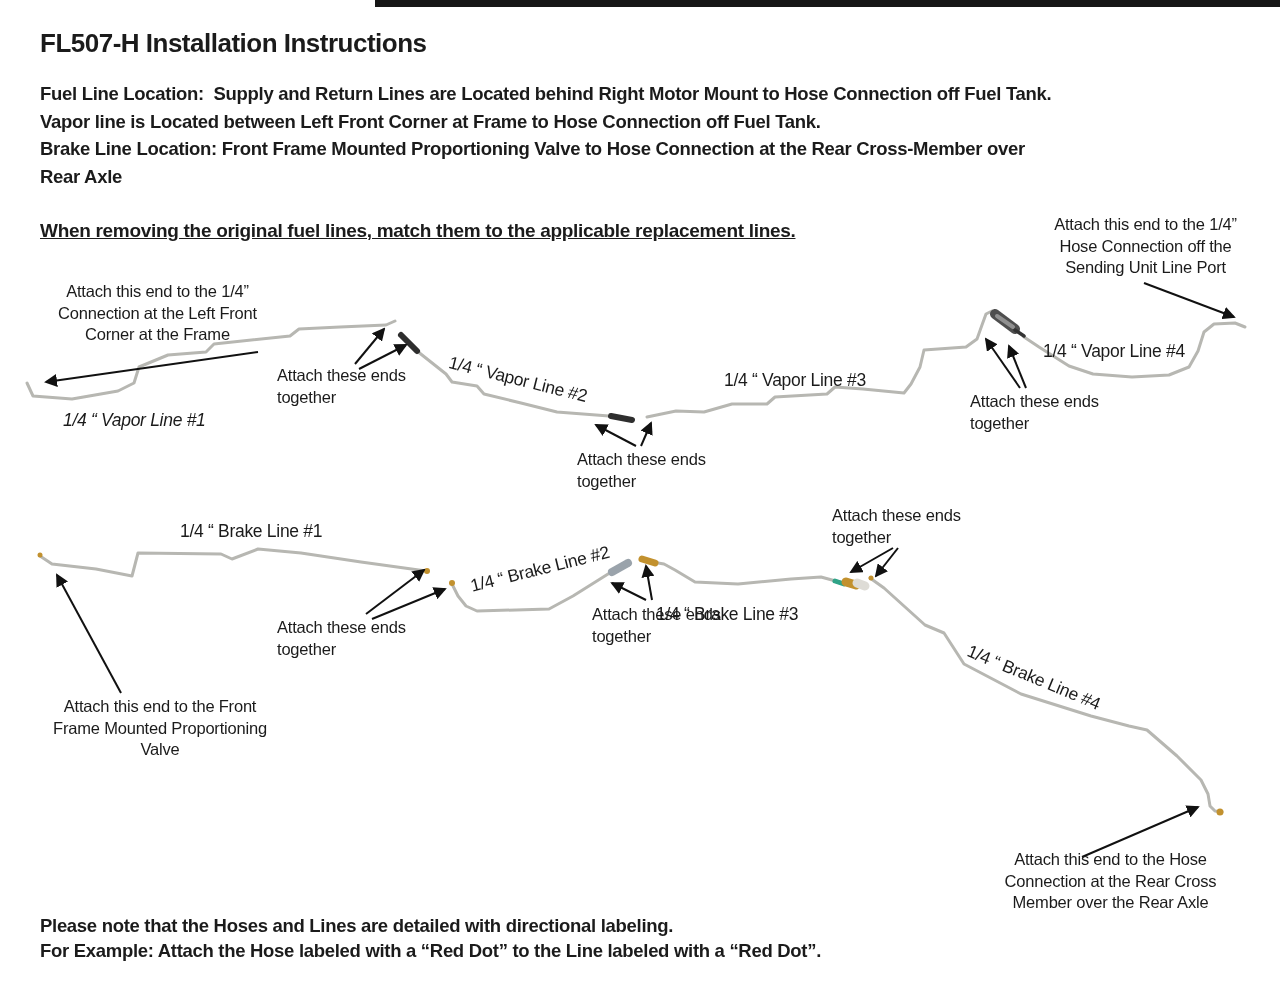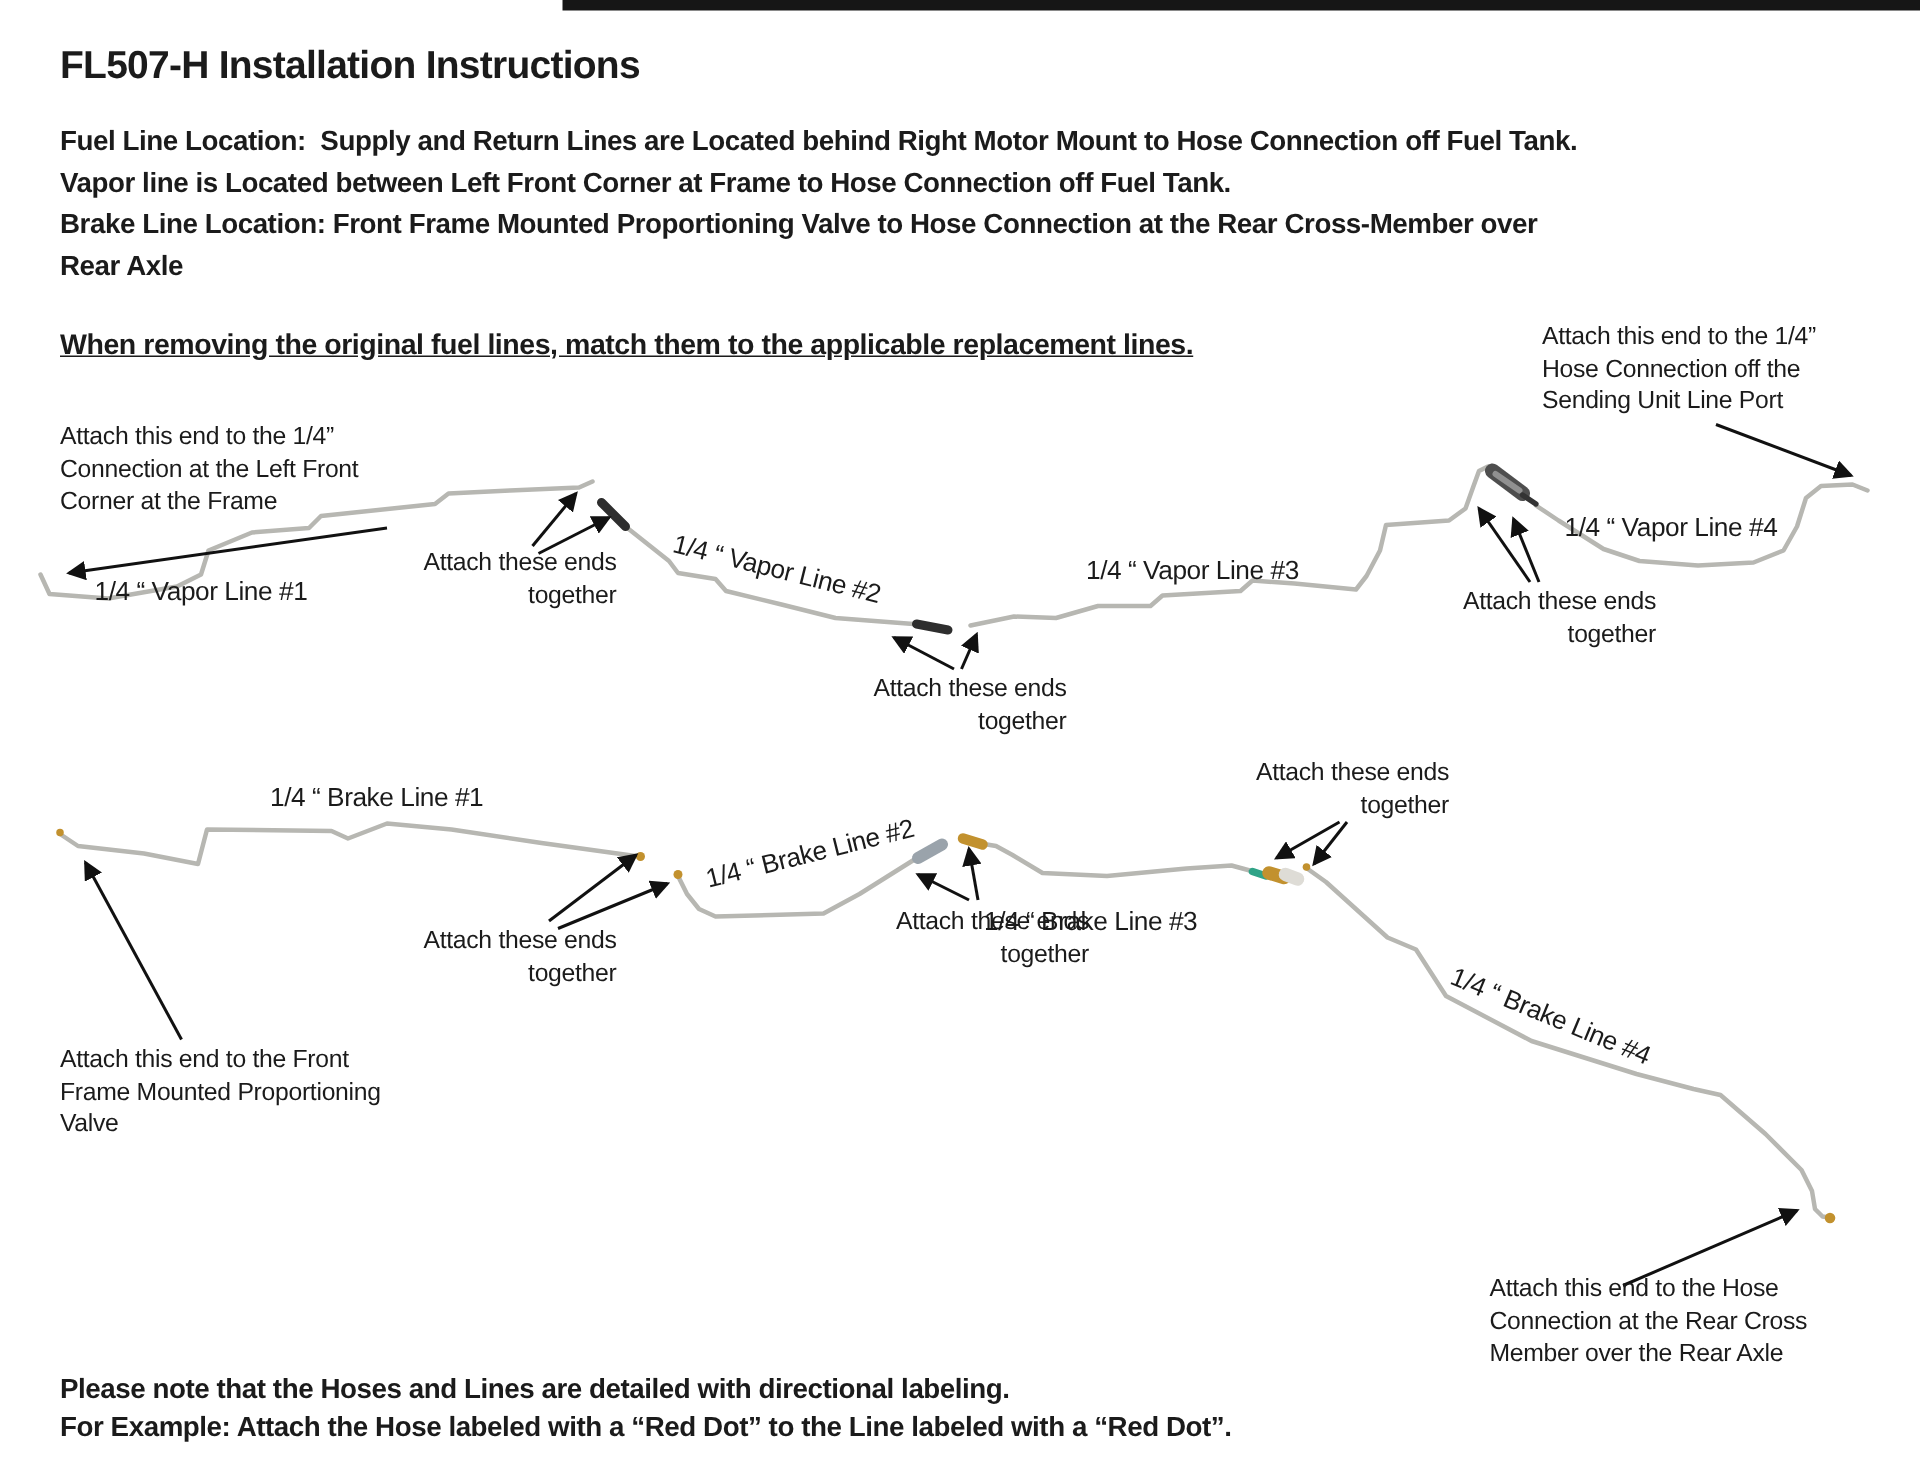--- a/index.html
+++ b/index.html
@@ -8,22 +8,22 @@
     font-family:"Liberation Sans",sans-serif;color:#1b1b1b;
   }
   .scan-bar{position:absolute;left:375px;top:0;width:905px;height:7px;background:#161616;}
   #diagram-svg{position:absolute;left:0;top:0;z-index:1;}
   .txt{position:absolute;z-index:2;}
   .title{left:40px;top:28px;font-size:26px;font-weight:700;letter-spacing:-0.5px;}
   .intro{left:40px;top:80px;font-size:18.5px;font-weight:700;line-height:27.5px;letter-spacing:-0.3px;}
   .intro div{white-space:pre-wrap;}
   .match-note{left:40px;top:220px;font-size:19px;font-weight:700;letter-spacing:-0.3px;text-decoration:underline;}
   .footer{left:40px;top:878px;font-size:18.5px;font-weight:700;line-height:24.5px;letter-spacing:-0.3px;margin-top:36px;}
-  .ann{font-size:16.5px;line-height:21.7px;letter-spacing:-0.2px;color:#1b1b1b;}
-  .ann.center{text-align:right;}
+  .ann{font-size:16.5px;line-height:21.7px;letter-spacing:-0.2px;color:#1b1b1b;text-align:center;}
+  .ann.center{text-align:left;}
   .line-label{font-size:17.5px;letter-spacing:-0.3px;white-space:nowrap;color:#1b1b1b;}
   .rot-vl2{left:449px;top:352px;width:150px;transform:rotate(14deg);transform-origin:0 50%;}
   .rot-bl2{left:471px;top:576px;width:150px;transform:rotate(-14deg);transform-origin:0 50%;}
   .rot-bl4{left:968px;top:640px;width:150px;transform:rotate(22.5deg);transform-origin:0 50%;}
 </style>
 </head>
 <body>
 
 <div id="canvas">
 
@@ -146,21 +146,21 @@
     <div>Frame Mounted Proportioning</div>
     <div>Valve</div>
   </div>
 
   <div class="txt ann" style="left:993px;top:849px;width:235px;">
     <div>Attach this end to the Hose</div>
     <div>Connection at the Rear Cross</div>
     <div>Member over the Rear Axle</div>
   </div>
 
-  <div class="txt line-label" style="left:63px;top:384px;">1/4 “ Vapor Line #1</div>
+  <div class="txt line-label" style="left:63px;top:410px;font-style:italic;">1/4 “ Vapor Line #1</div>
   <div class="txt line-label rot-vl2">1/4 “ Vapor Line #2</div>
   <div class="txt line-label" style="left:724px;top:370px;">1/4 “ Vapor Line #3</div>
   <div class="txt line-label" style="left:1043px;top:341px;">1/4 “ Vapor Line #4</div>
   <div class="txt line-label" style="left:180px;top:521px;">1/4 “ Brake Line #1</div>
   <div class="txt line-label rot-bl2">1/4 “ Brake Line #2</div>
   <div class="txt line-label" style="left:656px;top:558px;margin-top:46px;">1/4 “ Brake Line #3</div>
   <div class="txt line-label rot-bl4">1/4 “ Brake Line #4</div>
 
   <div class="txt footer">
     <div>Please note that the Hoses and Lines are detailed with directional labeling.</div>

